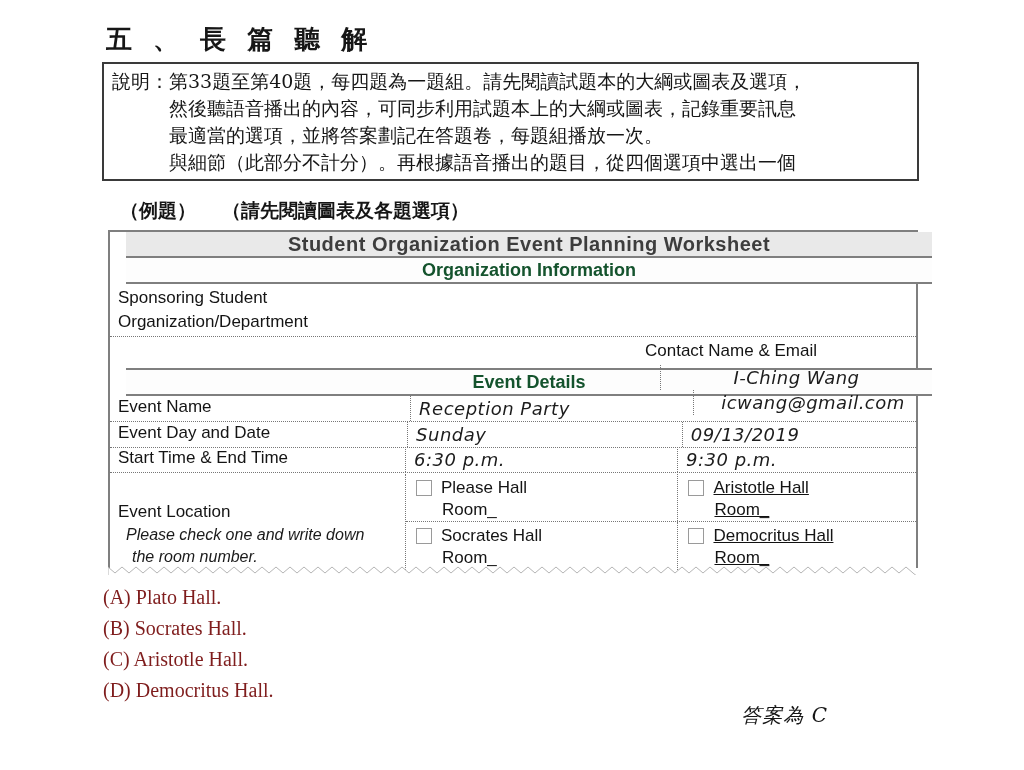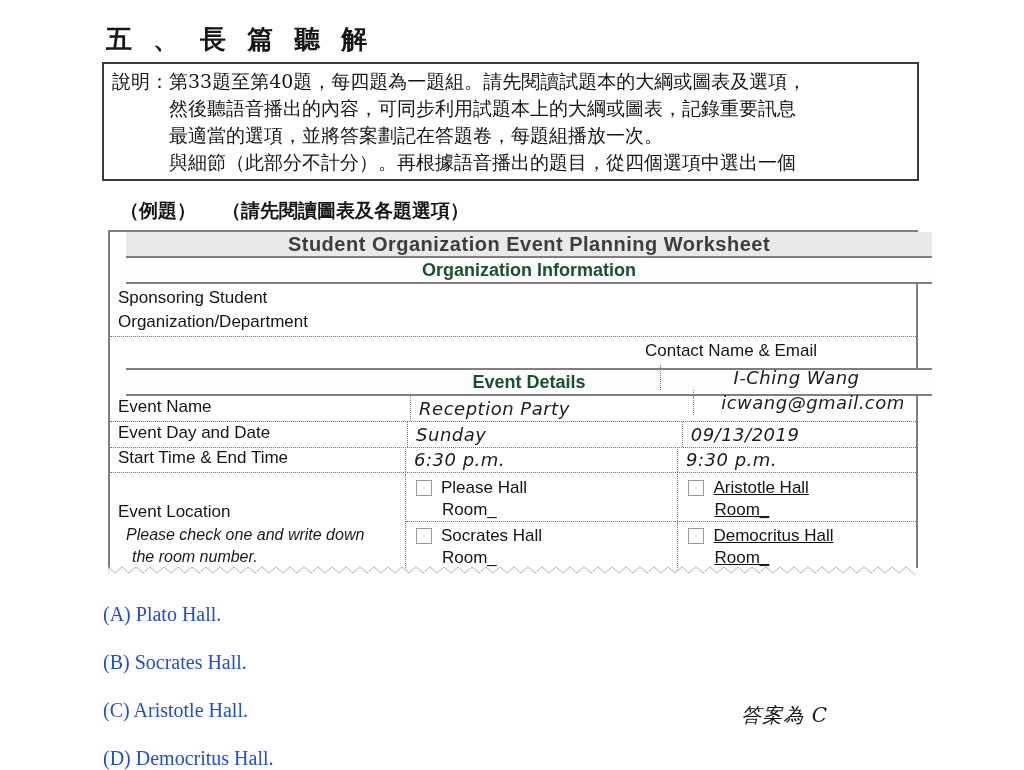--- a/index.html
+++ b/index.html
@@ -74,21 +74,21 @@
     width:16px; height:16px; border:1px solid #9a9a9a; background:#fff;
     display:inline-block; margin-right:9px; flex:none;
   }
   .loc-name { font:17px "Liberation Sans", sans-serif; color:#141414; }
   .loc-room { font:17px "Liberation Sans", sans-serif; color:#141414; padding-left:26px; margin-top:2px; }
 
   .torn { position:absolute; left:-2px; bottom:-7px; width:810px; height:10px; display:block; }
 
   
   .options { position:absolute; left:103px; top:582px; }
-  .option { font:20px/31px "Liberation Serif", serif; color:#1d4ed8;margin-top:17px; }
+  .option { font:20px/31px "Liberation Serif", serif; color:#7f1d1d; }
 
   
   .answer {
     position:absolute; right:104px; top:702px;
     font:italic 20px "DejaVu Serif", serif; color:#161616; letter-spacing:1px;
   }
 </style>
 </head>
 <body>
 

